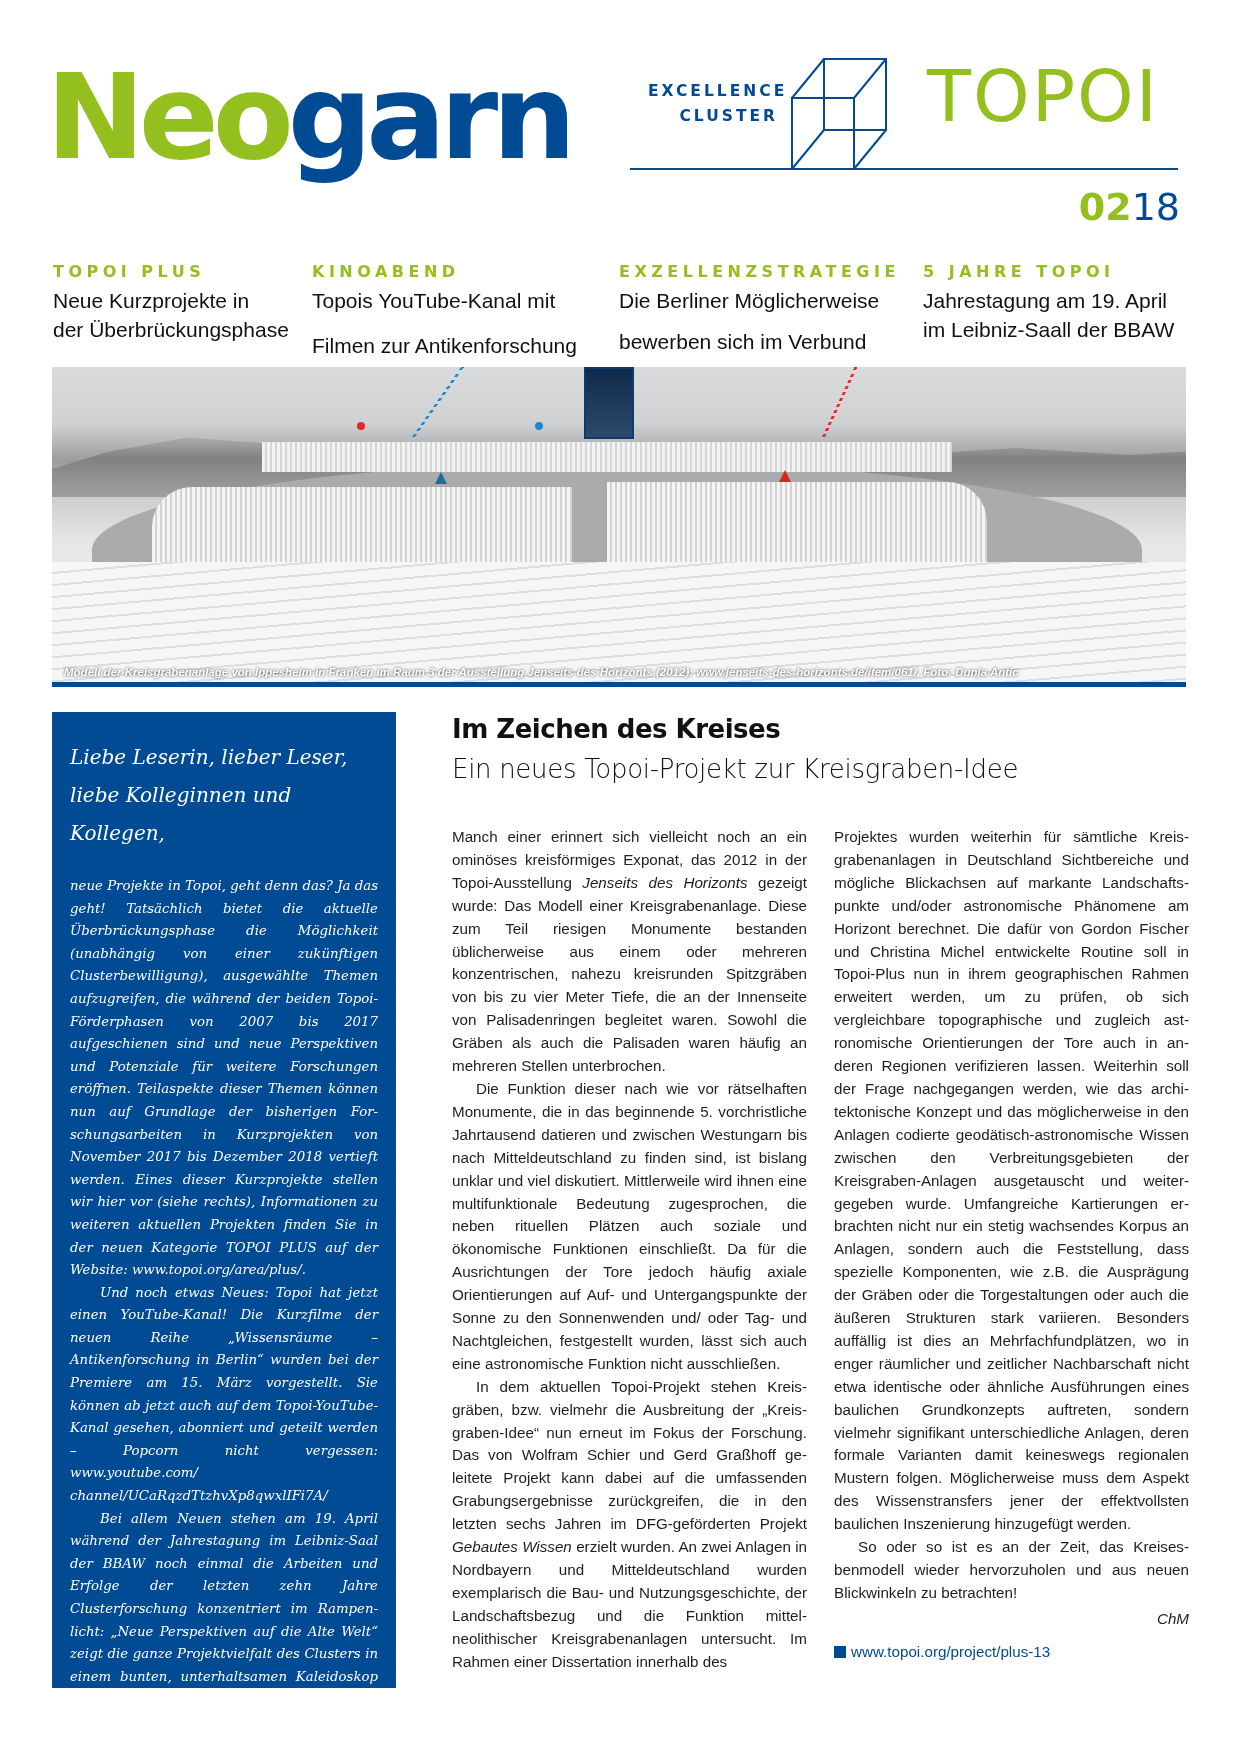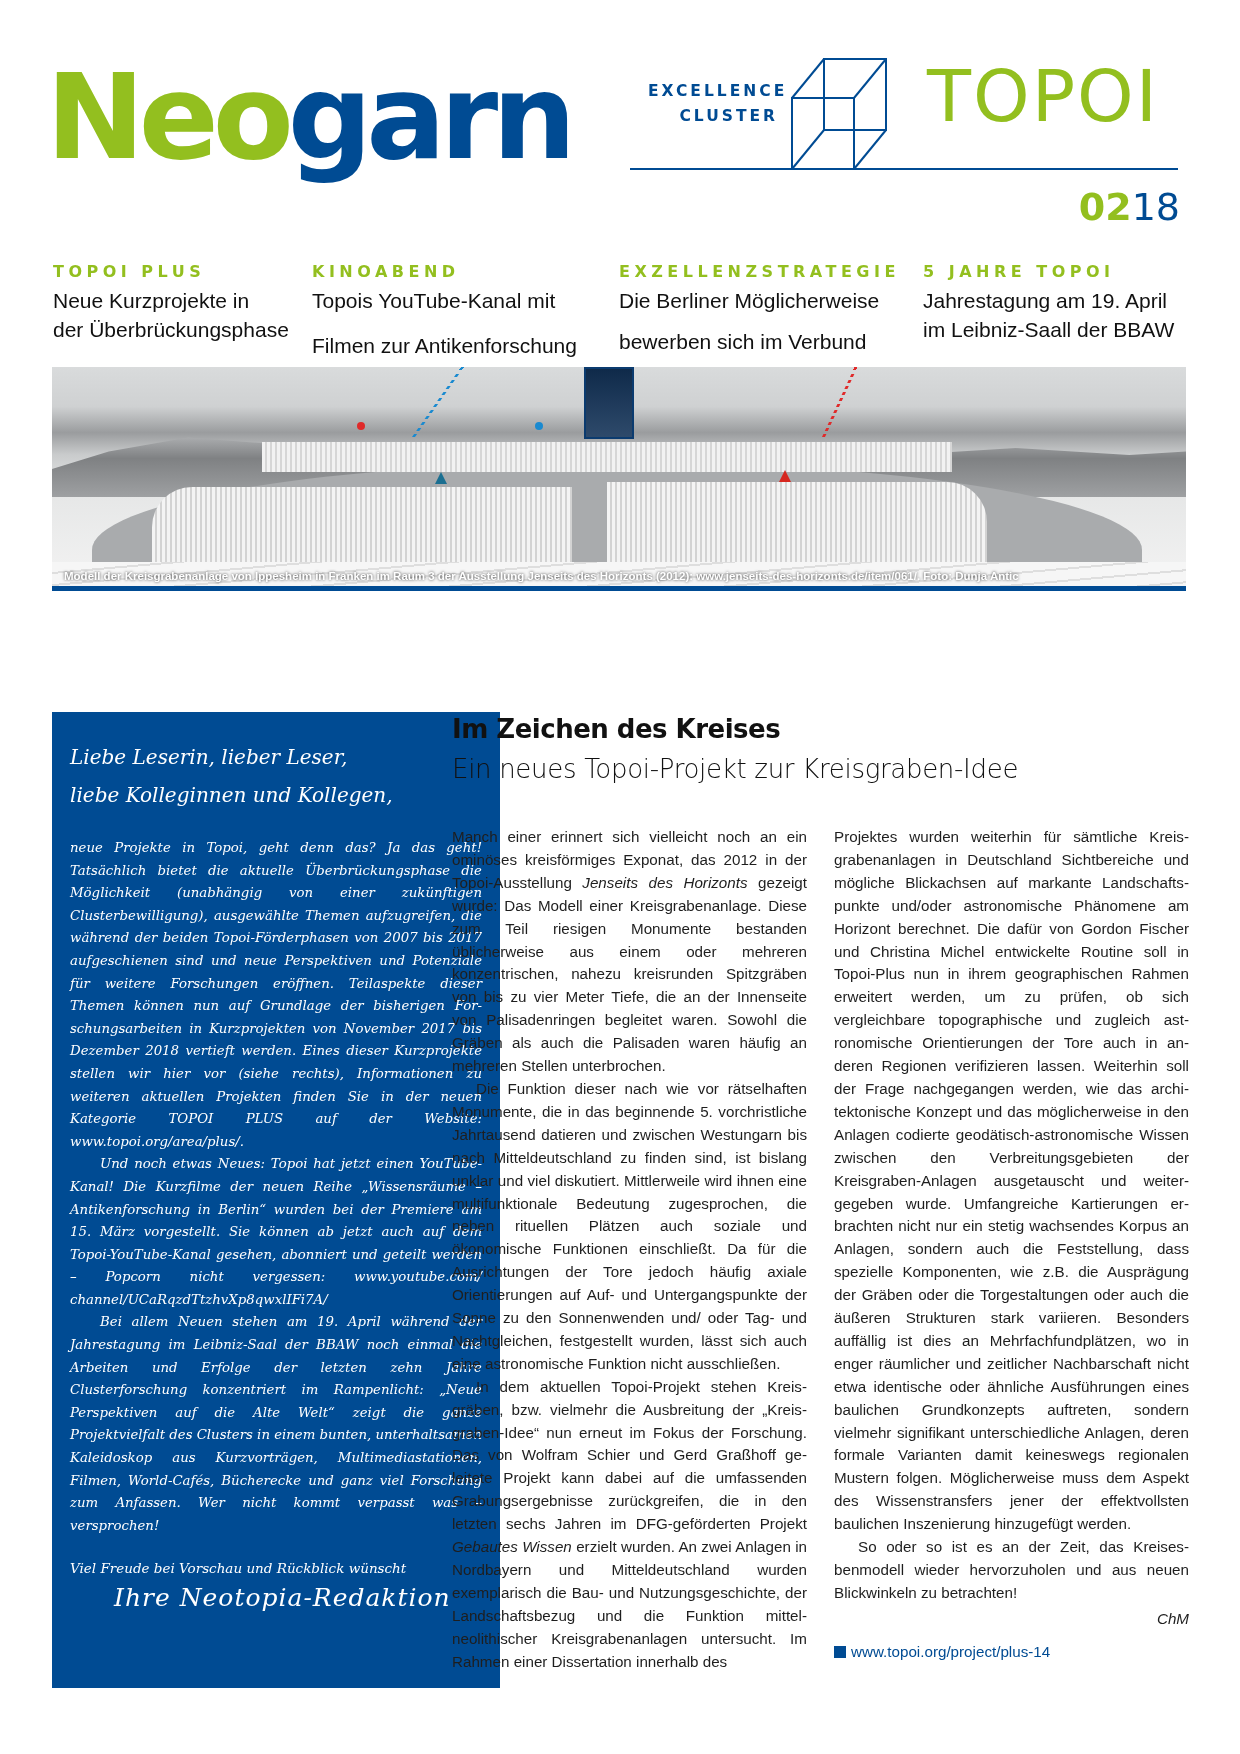--- a/index.html
+++ b/index.html
@@ -37,23 +37,23 @@
   .teasers { position: absolute; left: 53px; top: 262px; width: 1140px; height: 90px; }
   .teaser { position: absolute; top: 0; }
   .teaser-kicker {
     font-family: "DejaVu Sans", sans-serif; font-weight: bold; font-size: 16px;
     letter-spacing: 4.5px; color: #93bf1f; line-height: 20px;
   }
   .teaser-text { font-size: 21px; line-height: 29px; color: #111; margin-top: 4px; white-space: nowrap; }
 
   
   .hero {
-    position: absolute; left: 52px; top: 367px; width: 1134px; height: 224px;
+    position: absolute; left: 52px; top: 367px; width: 1134px; height: 320px;
     background: linear-gradient(180deg, #d9dbdc 0%, #cfd1d2 18%, #9a9c9e 30%, #c9cbcc 40%, #e5e6e6 55%, #f3f3f3 100%);
-    overflow: hidden; border-bottom: 5px solid #004b93;
+    overflow: hidden; border-bottom: 5px solid #004b93; font-style: italic;
   }
   .hero .hills {
     position: absolute; left: 0; top: 60px; width: 100%; height: 70px;
     background: linear-gradient(180deg, #bfc1c3 0%, #7f8183 45%, #9ea0a2 100%);
     clip-path: polygon(0 60%, 5% 35%, 12% 15%, 20% 25%, 28% 45%, 35% 40%, 45% 30%, 55% 35%, 65% 25%, 75% 40%, 85% 30%, 95% 40%, 100% 35%, 100% 100%, 0 100%);
   }
   .hero .monitor {
     position: absolute; left: 532px; top: 0; width: 50px; height: 72px;
     background: linear-gradient(180deg, #0f2a4a, #2e4a6b); border: 2px solid #0b3b6f;
   }
@@ -88,21 +88,21 @@
   .hero .dash-blue { position: absolute; left: 360px; top: 0; width: 3px; height: 70px; border-left: 3px dotted #1a8ad0; transform: skewX(-35deg); transform-origin: bottom; }
   .hero .dash-red { position: absolute; left: 770px; top: 0; width: 3px; height: 70px; border-left: 3px dotted #e02a2a; transform: skewX(-25deg); transform-origin: bottom; }
   .hero-caption {
     position: absolute; left: 12px; bottom: 4px;
     font-size: 11.5px; font-weight: bold; color: #ffffff;
     text-shadow: 0 0 3px rgba(0,0,0,0.8); white-space: nowrap;
   }
 
   
   .editorial {
-    position: absolute; left: 52px; top: 712px; width: 448px; height: 976px;
+    position: absolute; left: 52px; top: 712px; width: 344px; height: 976px;
     background: #004b93; color: #ffffff; padding: 26px 18px 0 18px;
   }
   .editorial-greeting {
     font-family: "DejaVu Serif", serif; font-style: italic; font-size: 20px; line-height: 38px;
     padding-left: 0px;
   }
   .editorial-body {
     margin-top: 23px; font-family: "DejaVu Serif", serif; font-style: italic;
     font-size: 13.3px; line-height: 22.6px; text-align: justify; hyphens: manual;
   }
@@ -237,15 +237,15 @@
   <p>Die Funktion dieser nach wie vor rätselhaften Monumente, die in das beginnende 5. vorchristli­che Jahrtausend datieren und zwischen Westun­garn bis nach Mitteldeutschland zu finden sind, ist bislang unklar und viel diskutiert. Mittlerwei­le wird ihnen eine multifunktionale Bedeutung zugesprochen, die neben rituellen Plätzen auch soziale und ökonomische Funktionen einschließt. Da für die Ausrichtungen der Tore jedoch häufig axiale Orientierungen auf Auf- und Untergangs­punkte der Sonne zu den Sonnenwenden und/ oder Tag- und Nachtgleichen, festgestellt wur­den, lässt sich auch eine astronomische Funktion nicht ausschließen.</p>
   <p><span>In dem aktuellen Topoi-Projekt stehen Kreis­gräben, bzw. vielmehr die Ausbreitung der „Kreis­graben-Idee“ nun erneut im Fokus der Forschung. Das von Wolfram Schier und Gerd Graßhoff ge­leitete Projekt kann dabei auf die umfassenden Grabungsergebnisse zurückgreifen, die in den letzten sechs Jahren im DFG-geförderten Projekt </span><em>Gebautes Wissen</em><span> erzielt wurden. An zwei Anlagen in Nordbayern und Mitteldeutschland wurden exemplarisch die Bau- und Nutzungsgeschichte, der Landschaftsbezug und die Funktion mittel­neolithischer Kreisgrabenanlagen untersucht. Im Rahmen einer Dissertation innerhalb des</span></p>
 </div>
 
 <div class="article-col col2">
   <p>Projektes wurden weiterhin für sämtliche Kreis­grabenanlagen in Deutschland Sichtbereiche und mögliche Blickachsen auf markante Landschafts­punkte und/oder astronomische Phänomene am Horizont berechnet. Die dafür von Gordon Fischer und Christina Michel entwickelte Routine soll in Topoi-Plus nun in ihrem geographischen Rahmen erweitert werden, um zu prüfen, ob sich vergleichbare topographische und zugleich ast­ronomische Orientierungen der Tore auch in an­deren Regionen verifizieren lassen. Weiterhin soll der Frage nachgegangen werden, wie das archi­tektonische Konzept und das möglicherweise in den Anlagen codierte geodätisch-astronomische Wissen zwischen den Verbreitungsgebieten der Kreisgraben-Anlagen ausgetauscht und weiter­gegeben wurde. Umfangreiche Kartierungen er­brachten nicht nur ein stetig wachsendes Korpus an Anlagen, sondern auch die Feststellung, dass spezielle Komponenten, wie z.B. die Ausprägung der Gräben oder die Torgestaltungen oder auch die äußeren Strukturen stark variieren. Besonders auffällig ist dies an Mehrfachfundplätzen, wo in enger räumlicher und zeitlicher Nachbarschaft nicht etwa identische oder ähnliche Ausführun­gen eines baulichen Grundkonzepts auftreten, sondern vielmehr signifikant unterschiedliche Anlagen, deren formale Varianten damit keines­wegs regionalen Mustern folgen. Möglicherweise muss dem Aspekt des Wissenstransfers jener der effektvollsten baulichen Inszenierung hinzugefügt werden.</p>
   <p>So oder so ist es an der Zeit, das Kreises­benmodell wieder hervorzuholen und aus neuen Blickwinkeln zu betrachten!</p>
   <div class="author">ChM</div>
   <a class="project-link">
     <span class="square"></span>
-    <span>www.topoi.org/project/plus-14</span>
+    <span>www.topoi.org/project/plus-13</span>
   </a>
 </div>
 
 </body></html>

